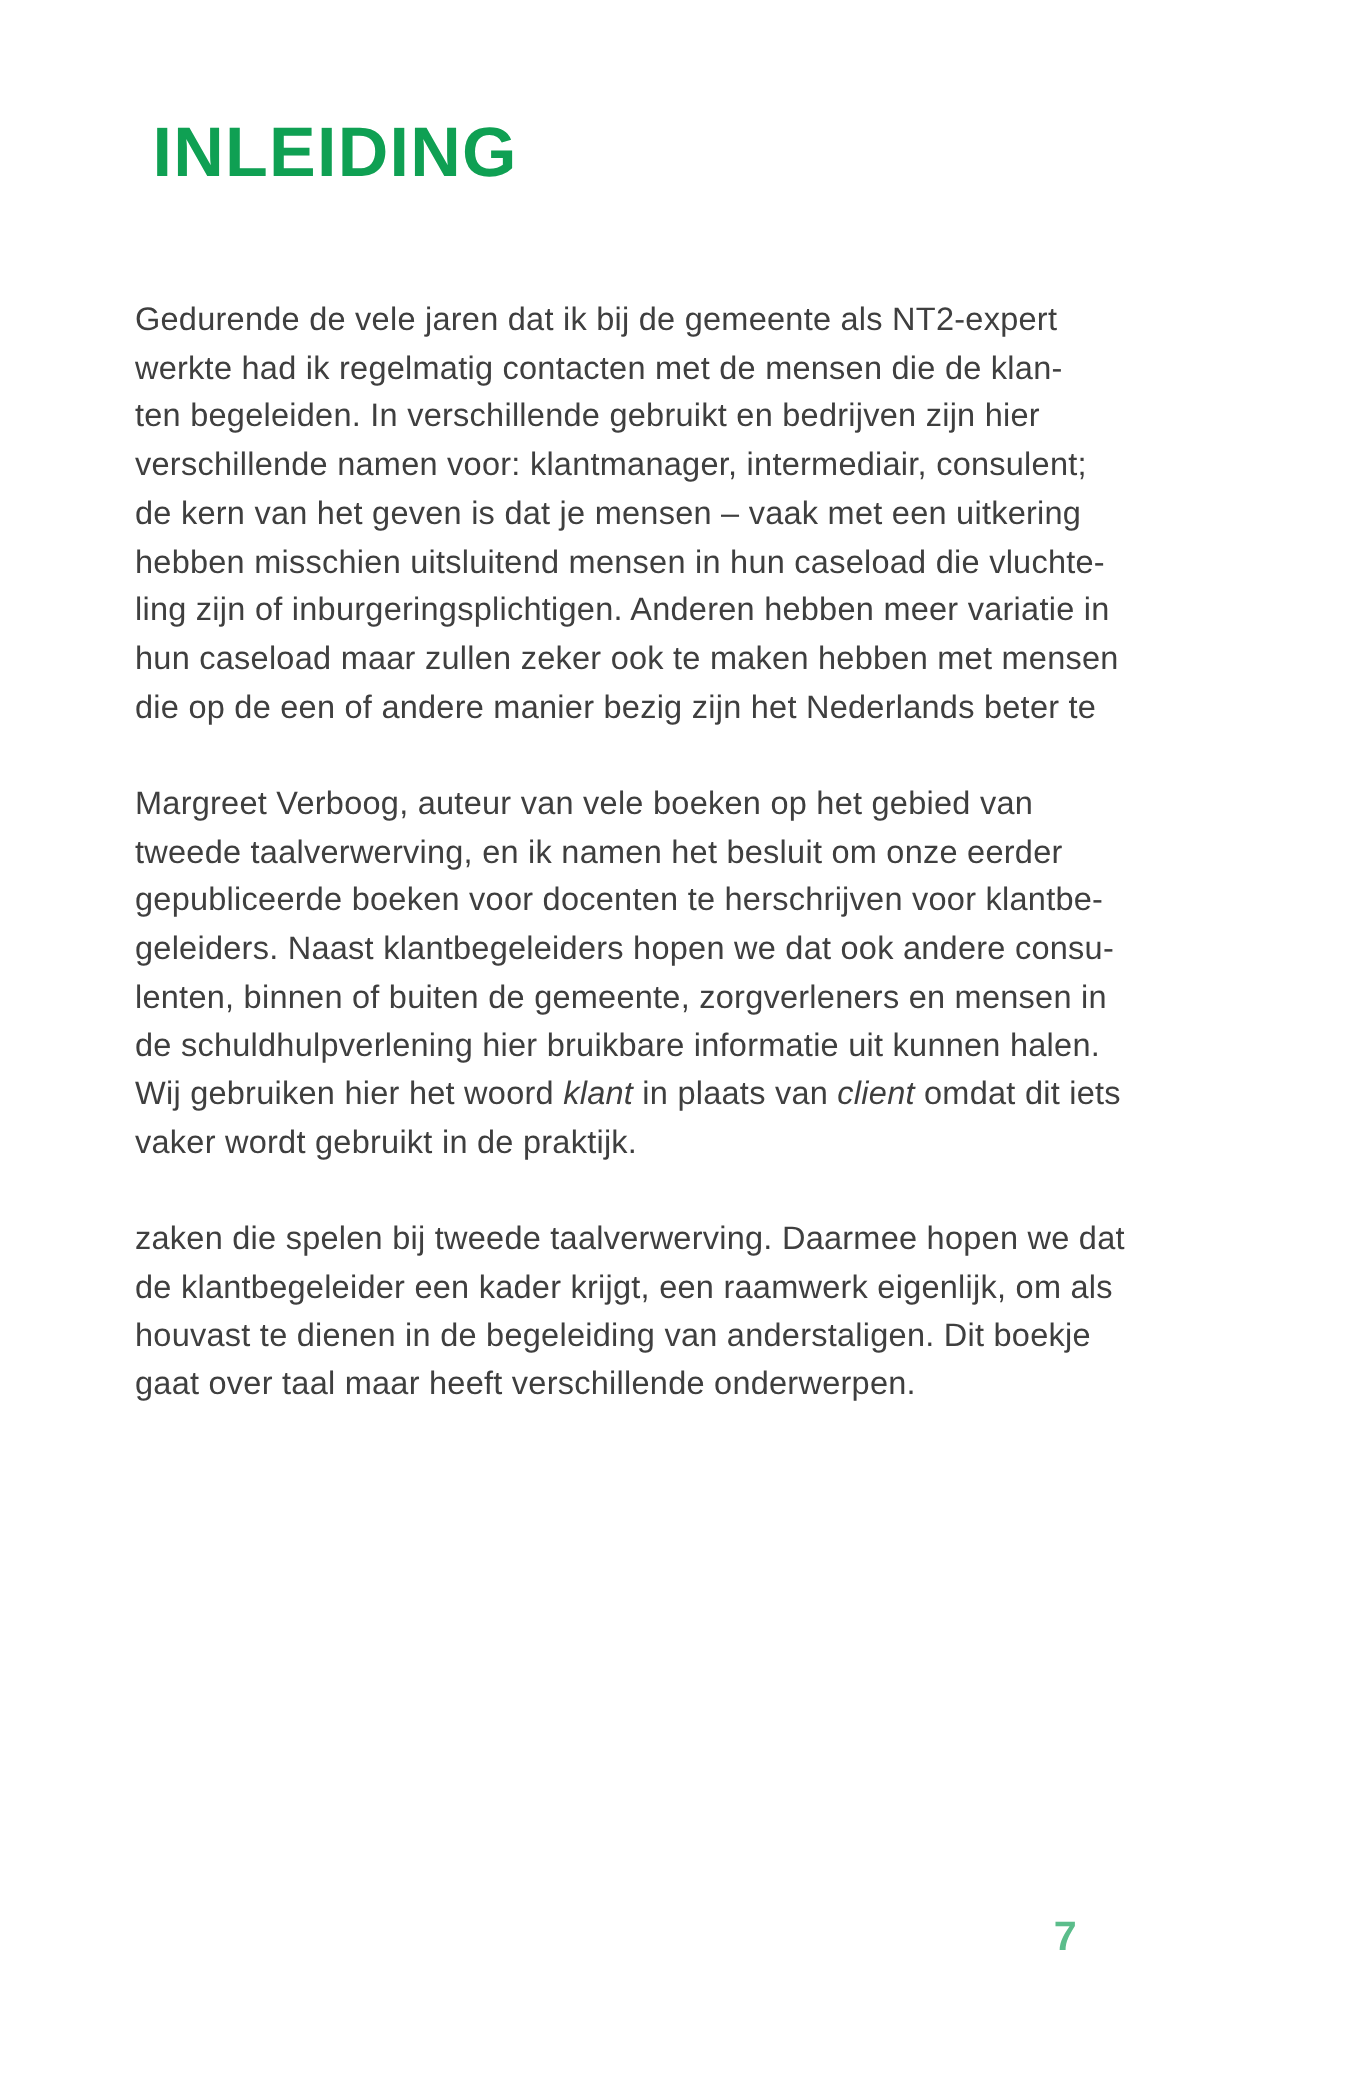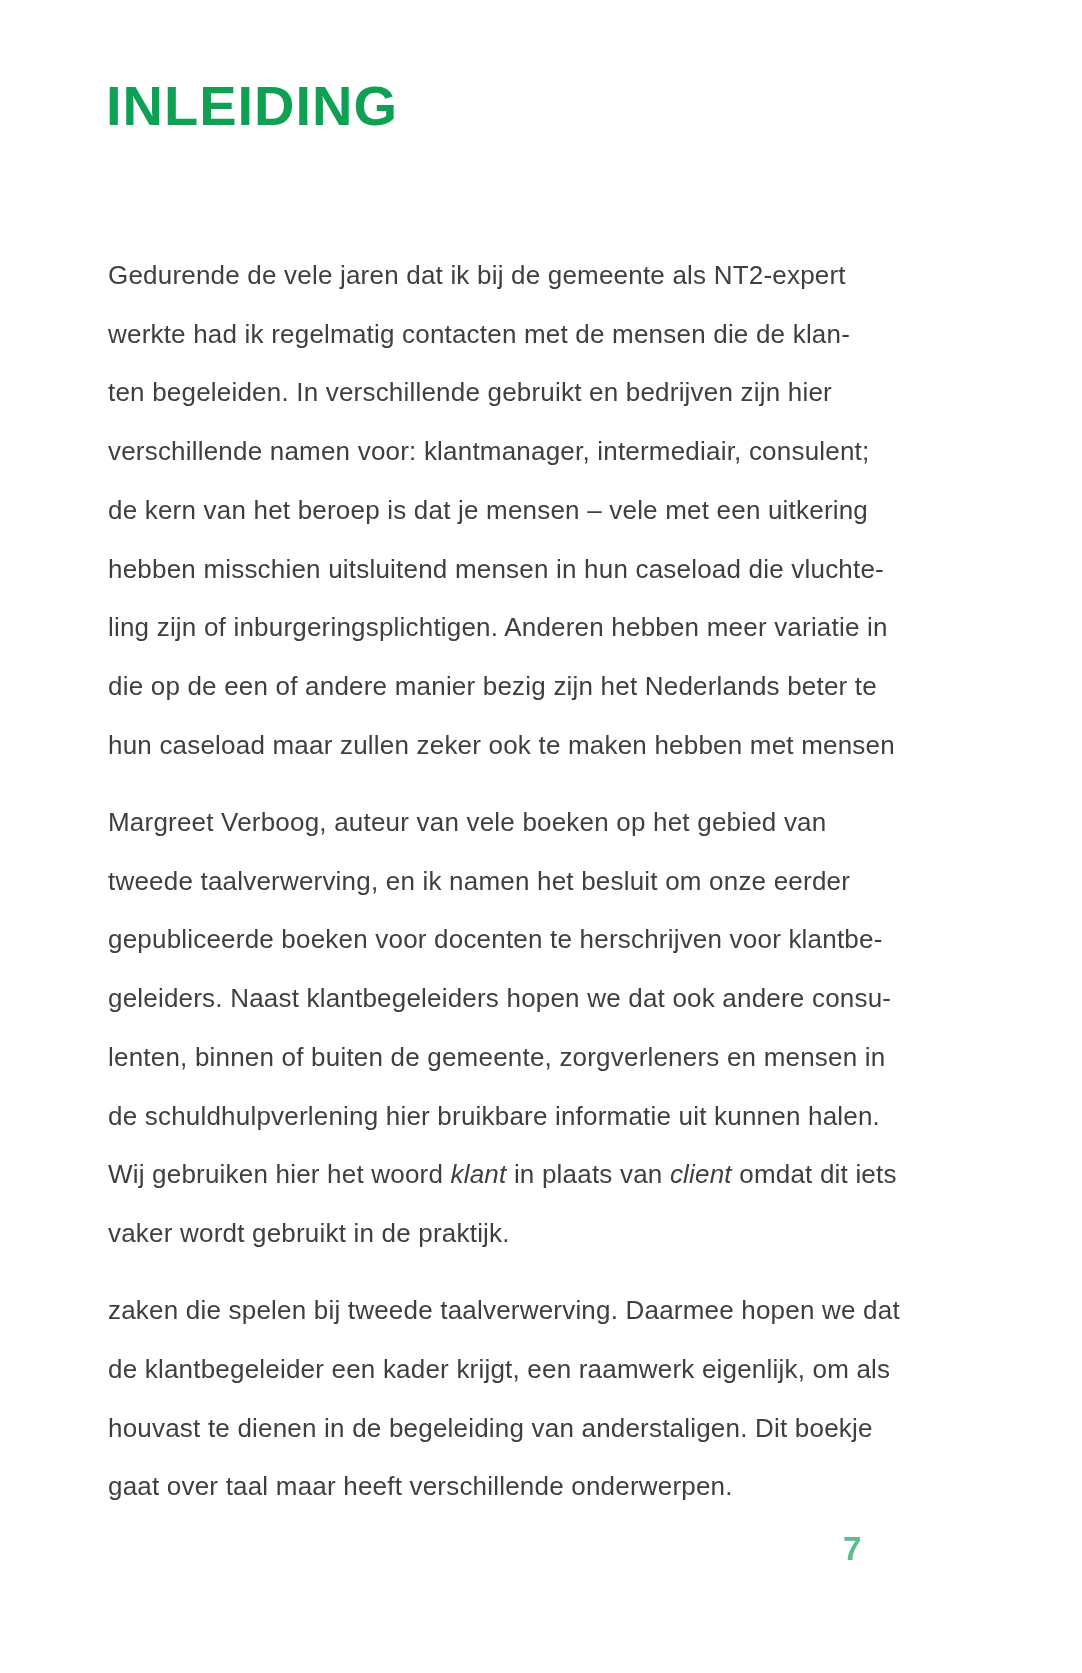--- a/index.html
+++ b/index.html
@@ -12,21 +12,21 @@
     width: 1082px;
     height: 1673px;
     background: #ffffff;
     overflow: hidden;
     font-family: "Liberation Sans", sans-serif;
   }
   .title {
     position: absolute;
     left: 106px;
     top: 78px;
-    margin: 0;
+    margin: 16px;
     font-size: 56px;
     line-height: 1.0;
     font-weight: 800;
     letter-spacing: 1px;
     color: var(--title-green, #0FA053);
     font-family: "Liberation Sans", sans-serif;
   }
   .body-text {
     position: absolute;
     left: 108px;
@@ -37,21 +37,20 @@
     letter-spacing: 0.2px;
     color: var(--body-text, #3F3F3F);
     white-space: nowrap;
   }
   .para {
     margin: 0 0 38.7px 0;
     padding: 0;
   }
   .line {
     display: block;
-    margin-top: 20px;
   }
   em {
     font-style: italic;
   }
   .page-number {
     position: absolute;
     left: 843px;
     top: 1530px;
     font-size: 33px;
     font-weight: 700;
@@ -65,25 +64,25 @@
 
   <h1 class="title">INLEIDING</h1>
 
   <div class="body-text">
 
     <p class="para">
       <span class="line">Gedurende de vele jaren dat ik bij de gemeente als NT2-expert</span>
       <span class="line">werkte had ik regelmatig contacten met de mensen die de klan-</span>
       <span class="line">ten begeleiden. In verschillende gebruikt en bedrijven zijn hier</span>
       <span class="line">verschillende namen voor: klantmanager, intermediair, consulent;</span>
-      <span class="line">de kern van het beroep is dat je mensen – vele met een uitkering</span>
+      <span class="line">de kern van het geven is dat je mensen – vaak met een uitkering</span>
       <span class="line">hebben misschien uitsluitend mensen in hun caseload die vluchte-</span>
       <span class="line">ling zijn of inburgeringsplichtigen. Anderen hebben meer variatie in</span>
+      <span class="line">hun caseload maar zullen zeker ook te maken hebben met mensen</span>
       <span class="line">die op de een of andere manier bezig zijn het Nederlands beter te</span>
-      <span class="line">hun caseload maar zullen zeker ook te maken hebben met mensen</span>
     </p>
 
     <p class="para">
       <span class="line">Margreet Verboog, auteur van vele boeken op het gebied van</span>
       <span class="line">tweede taalverwerving, en ik namen het besluit om onze eerder</span>
       <span class="line">gepubliceerde boeken voor docenten te herschrijven voor klantbe-</span>
       <span class="line">geleiders. Naast klantbegeleiders hopen we dat ook andere consu-</span>
       <span class="line">lenten, binnen of buiten de gemeente, zorgverleners en mensen in</span>
       <span class="line">de schuldhulpverlening hier bruikbare informatie uit kunnen halen.</span>
       <span class="line"><span>Wij gebruiken hier het woord </span><em>klant</em><span> in plaats van </span><em>client</em><span> omdat dit iets</span></span>

